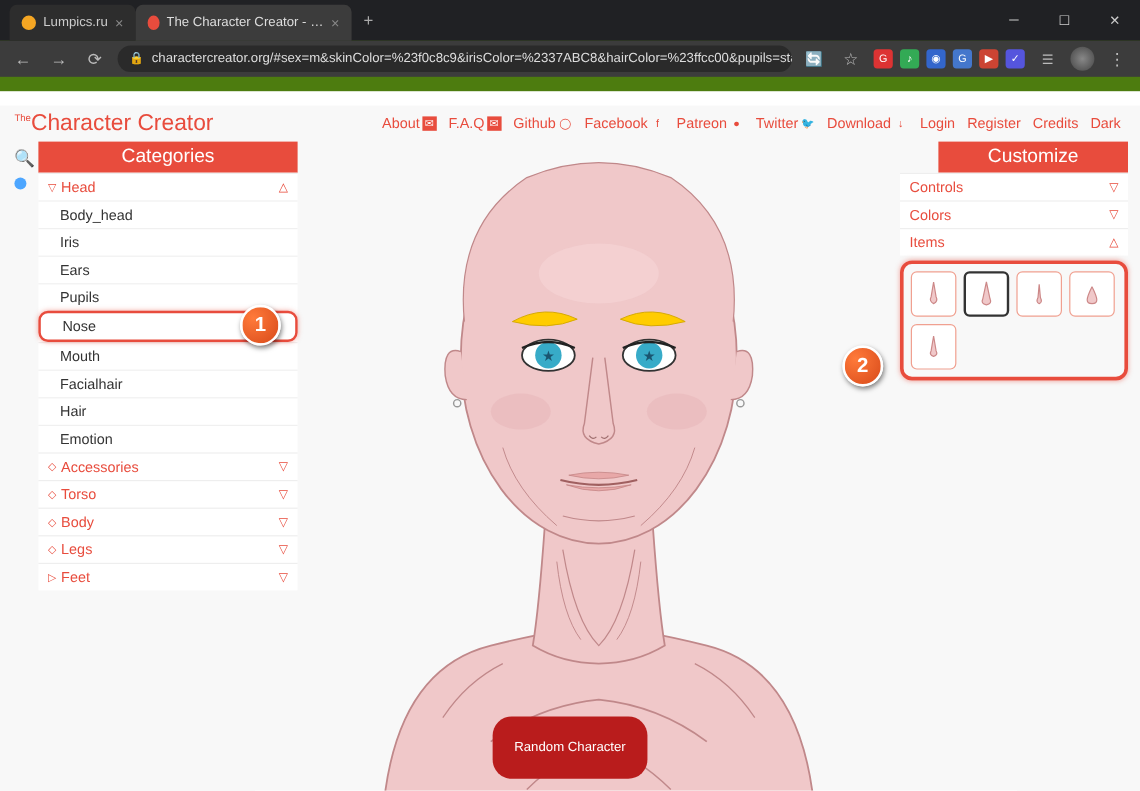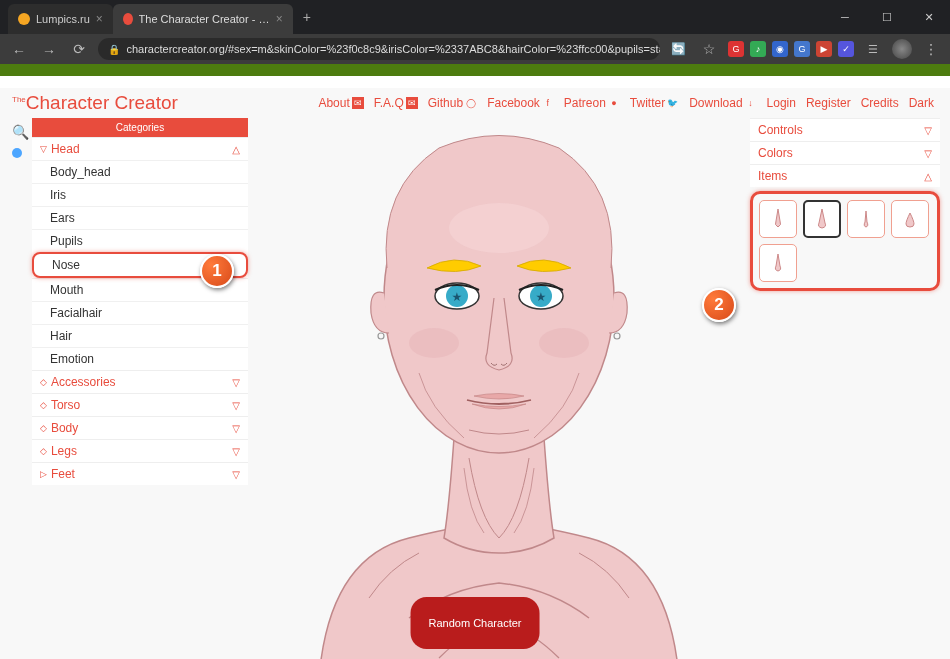--- a/index.html
+++ b/index.html
@@ -36,21 +36,21 @@
 .app-title { color: #e84c3d; font-size: 19px; font-weight: normal; }
 .app-title-the { font-size: 8px; vertical-align: super; }
 .top-nav { margin-left: auto; display: flex; gap: 2px; align-items: center; font-size: 12px; color: #e84c3d; }
 .top-nav-item { padding: 2px 4px; display: flex; align-items: center; gap: 2px; }
 .top-nav-icon { width: 12px; height: 12px; display: inline-flex; align-items: center; justify-content: center; font-size: 9px; }
 
 
 .left-col { position: absolute; left: 0; top: 30px; width: 248px; }
 .search-icon { position: absolute; left: 12px; top: 6px; color: #e84c3d; font-size: 14px; }
 .blue-dot { position: absolute; left: 12px; top: 30px; width: 10px; height: 10px; border-radius: 50%; background: #4da6ff; }
-.panel-header { background: #e84c3d; color: white; text-align: center; font-size: 10px; padding: 4px; margin-left: 32px; }
+.panel-header { background: #e84c3d; color: white; text-align: center; font-size: 16px; padding: 4px; margin-left: 32px; }
 .cat-list { margin-left: 32px; background: #fff; }
 .cat-group { border-top: 1px solid #eee; padding: 4px 8px; font-size: 12px; color: #e84c3d; display: flex; align-items: center; gap: 4px; }
 .cat-chevron { font-size: 9px; }
 .cat-item { padding: 4px 18px; font-size: 12px; color: #333; border-top: 1px solid #f0f0f0; }
 .cat-item.selected { border: 2px solid #e84c3d; border-radius: 8px; background: #fff; position: relative; z-index: 2; box-shadow: 0 0 4px rgba(232,76,61,0.5); }
 .expand-icon { margin-left: auto; color: #e84c3d; font-size: 10px; }
 
 
 .callout { width: 34px; height: 34px; border-radius: 50%; background: radial-gradient(circle at 30% 30%, #ff7a3a, #d84a1a); border: 2px solid #fff; box-shadow: 1px 2px 4px rgba(0,0,0,0.5); display: flex; align-items: center; justify-content: center; color: white; font-weight: bold; font-size: 17px; position: absolute; z-index: 10; }
 
@@ -214,20 +214,21 @@
       <div class="cat-group">
           <span class="cat-chevron">▷</span>
           <span>Feet</span>
           <span class="expand-icon">▽</span>
         </div>
     </div>
     <div class="callout" style="left:200px;top:136px">1</div>
   </div>
 
   <div class="right-col">
+    <div class="panel-header">Customize</div>
     <div class="cust-list">
       <div class="cust-row">
           <span>Controls</span>
           <span class="expand-icon">▽</span>
         </div>
       <div class="cust-row">
           <span>Colors</span>
           <span class="expand-icon">▽</span>
         </div>
       <div class="cust-row">

